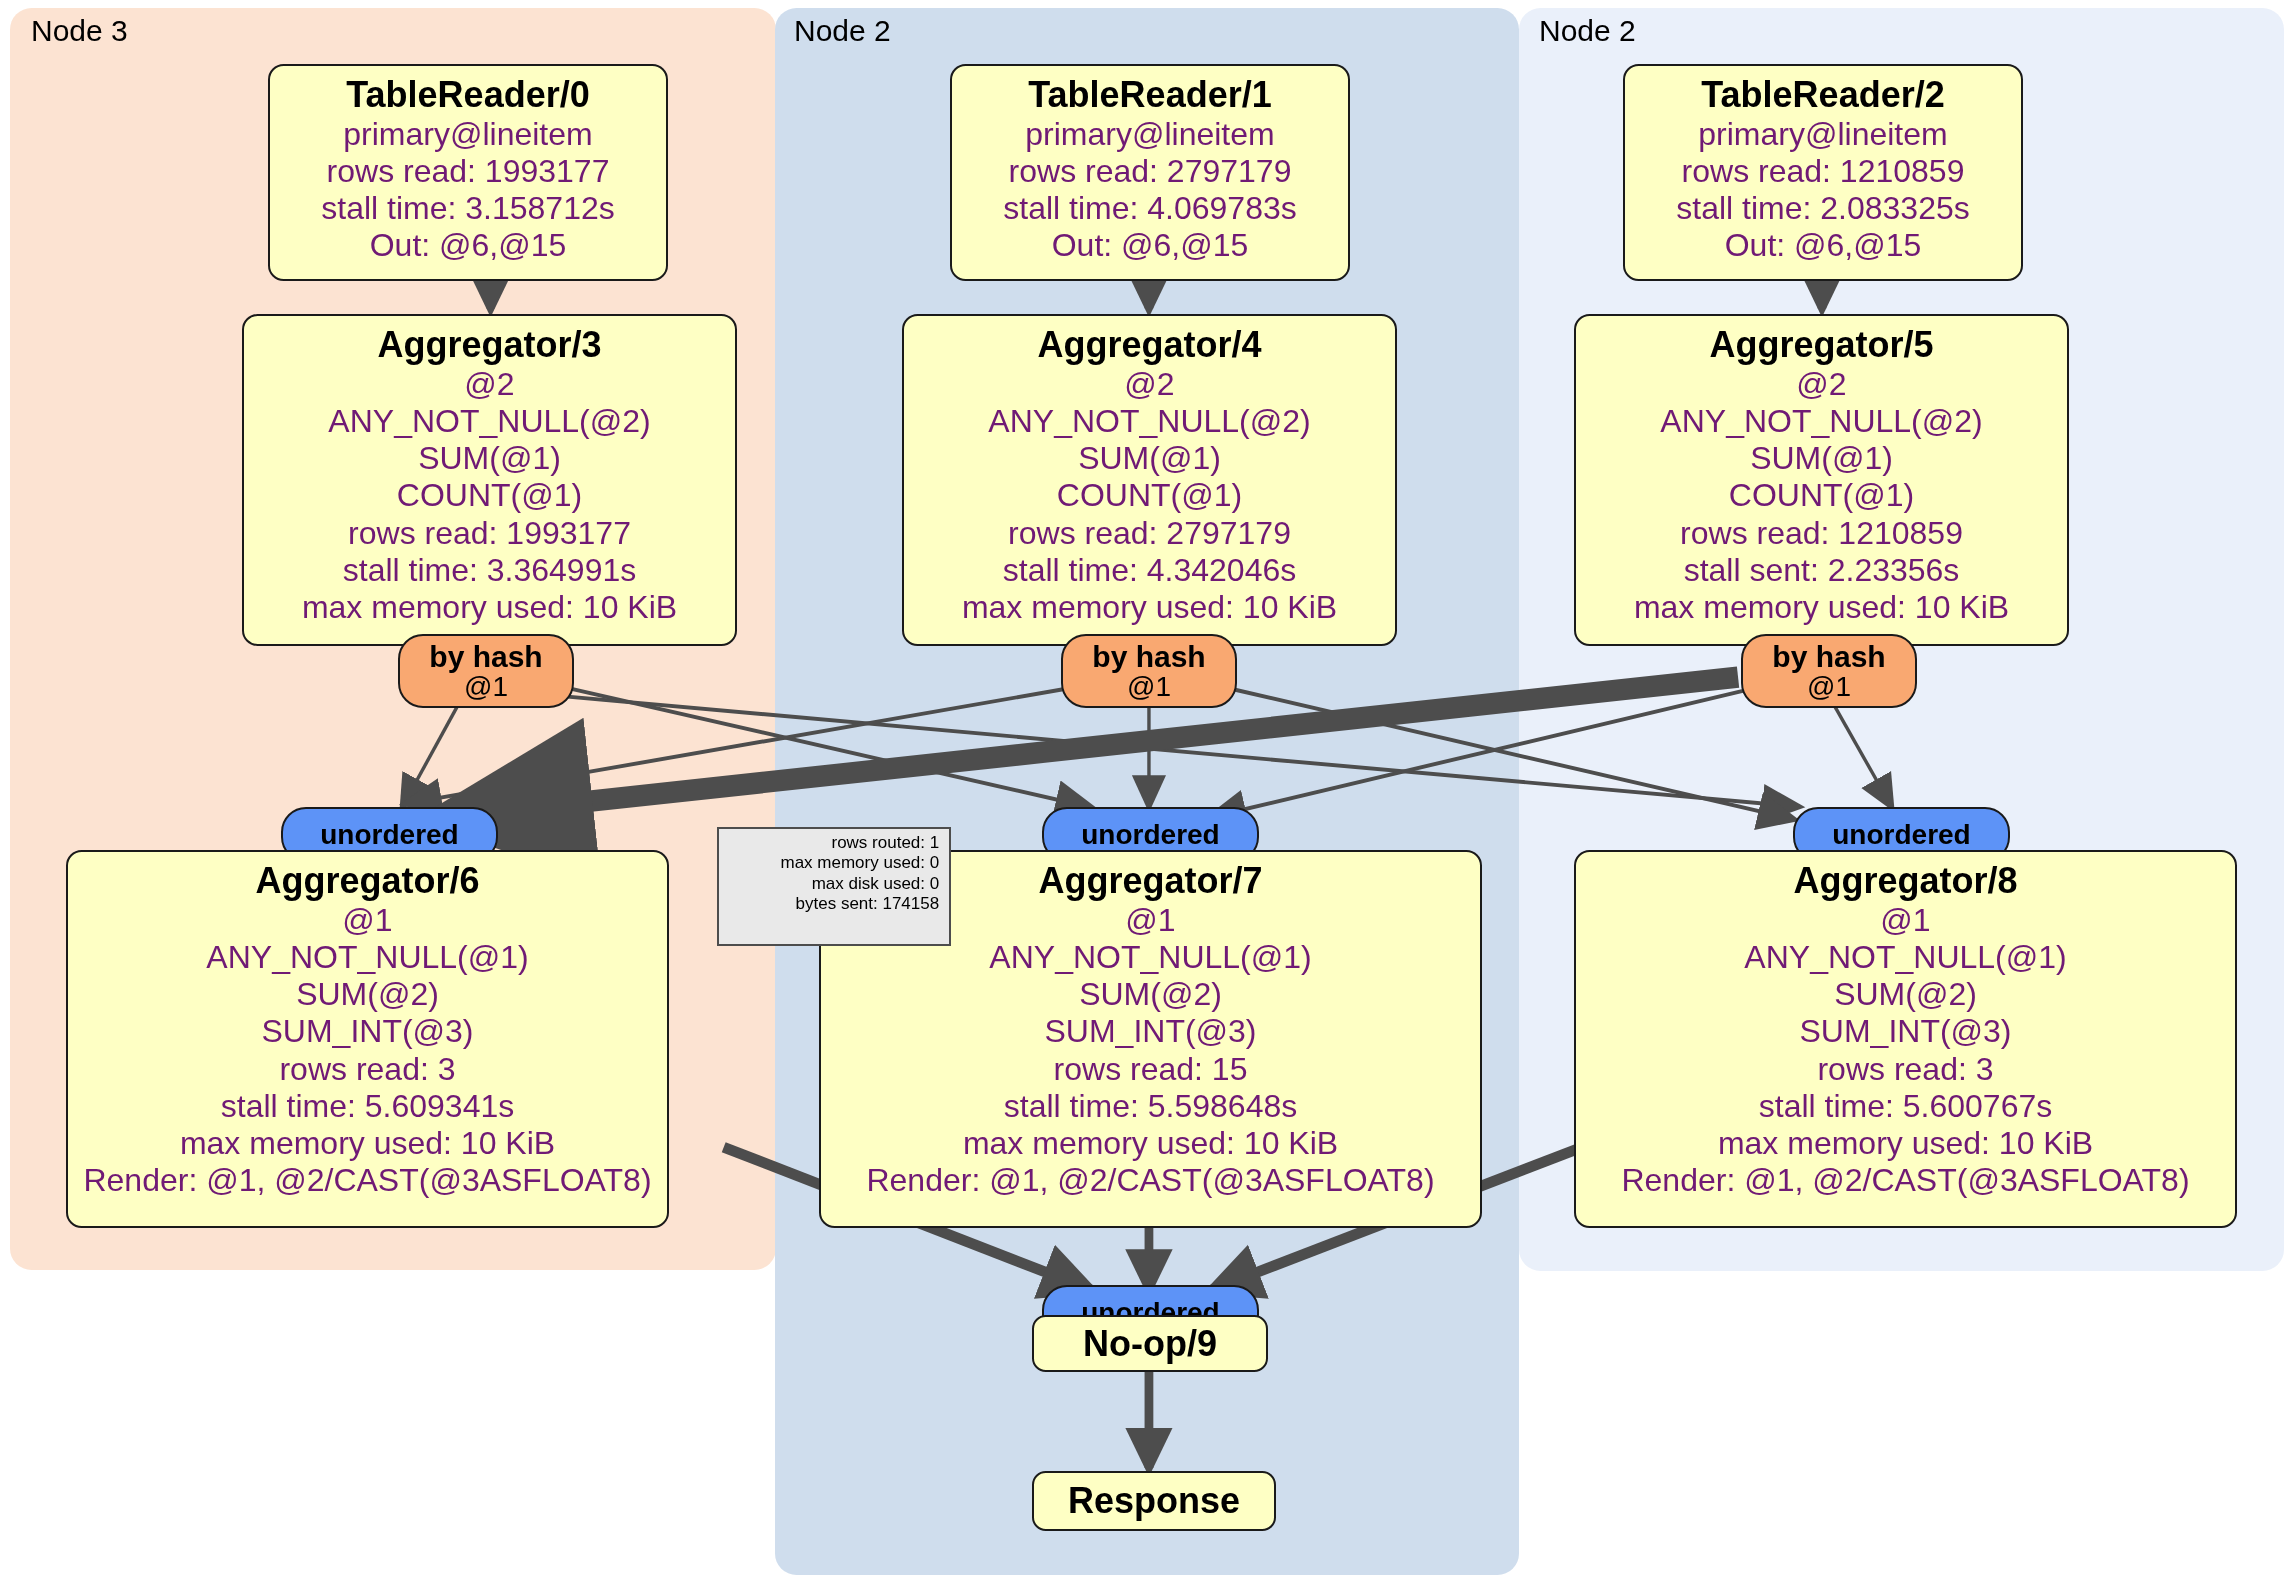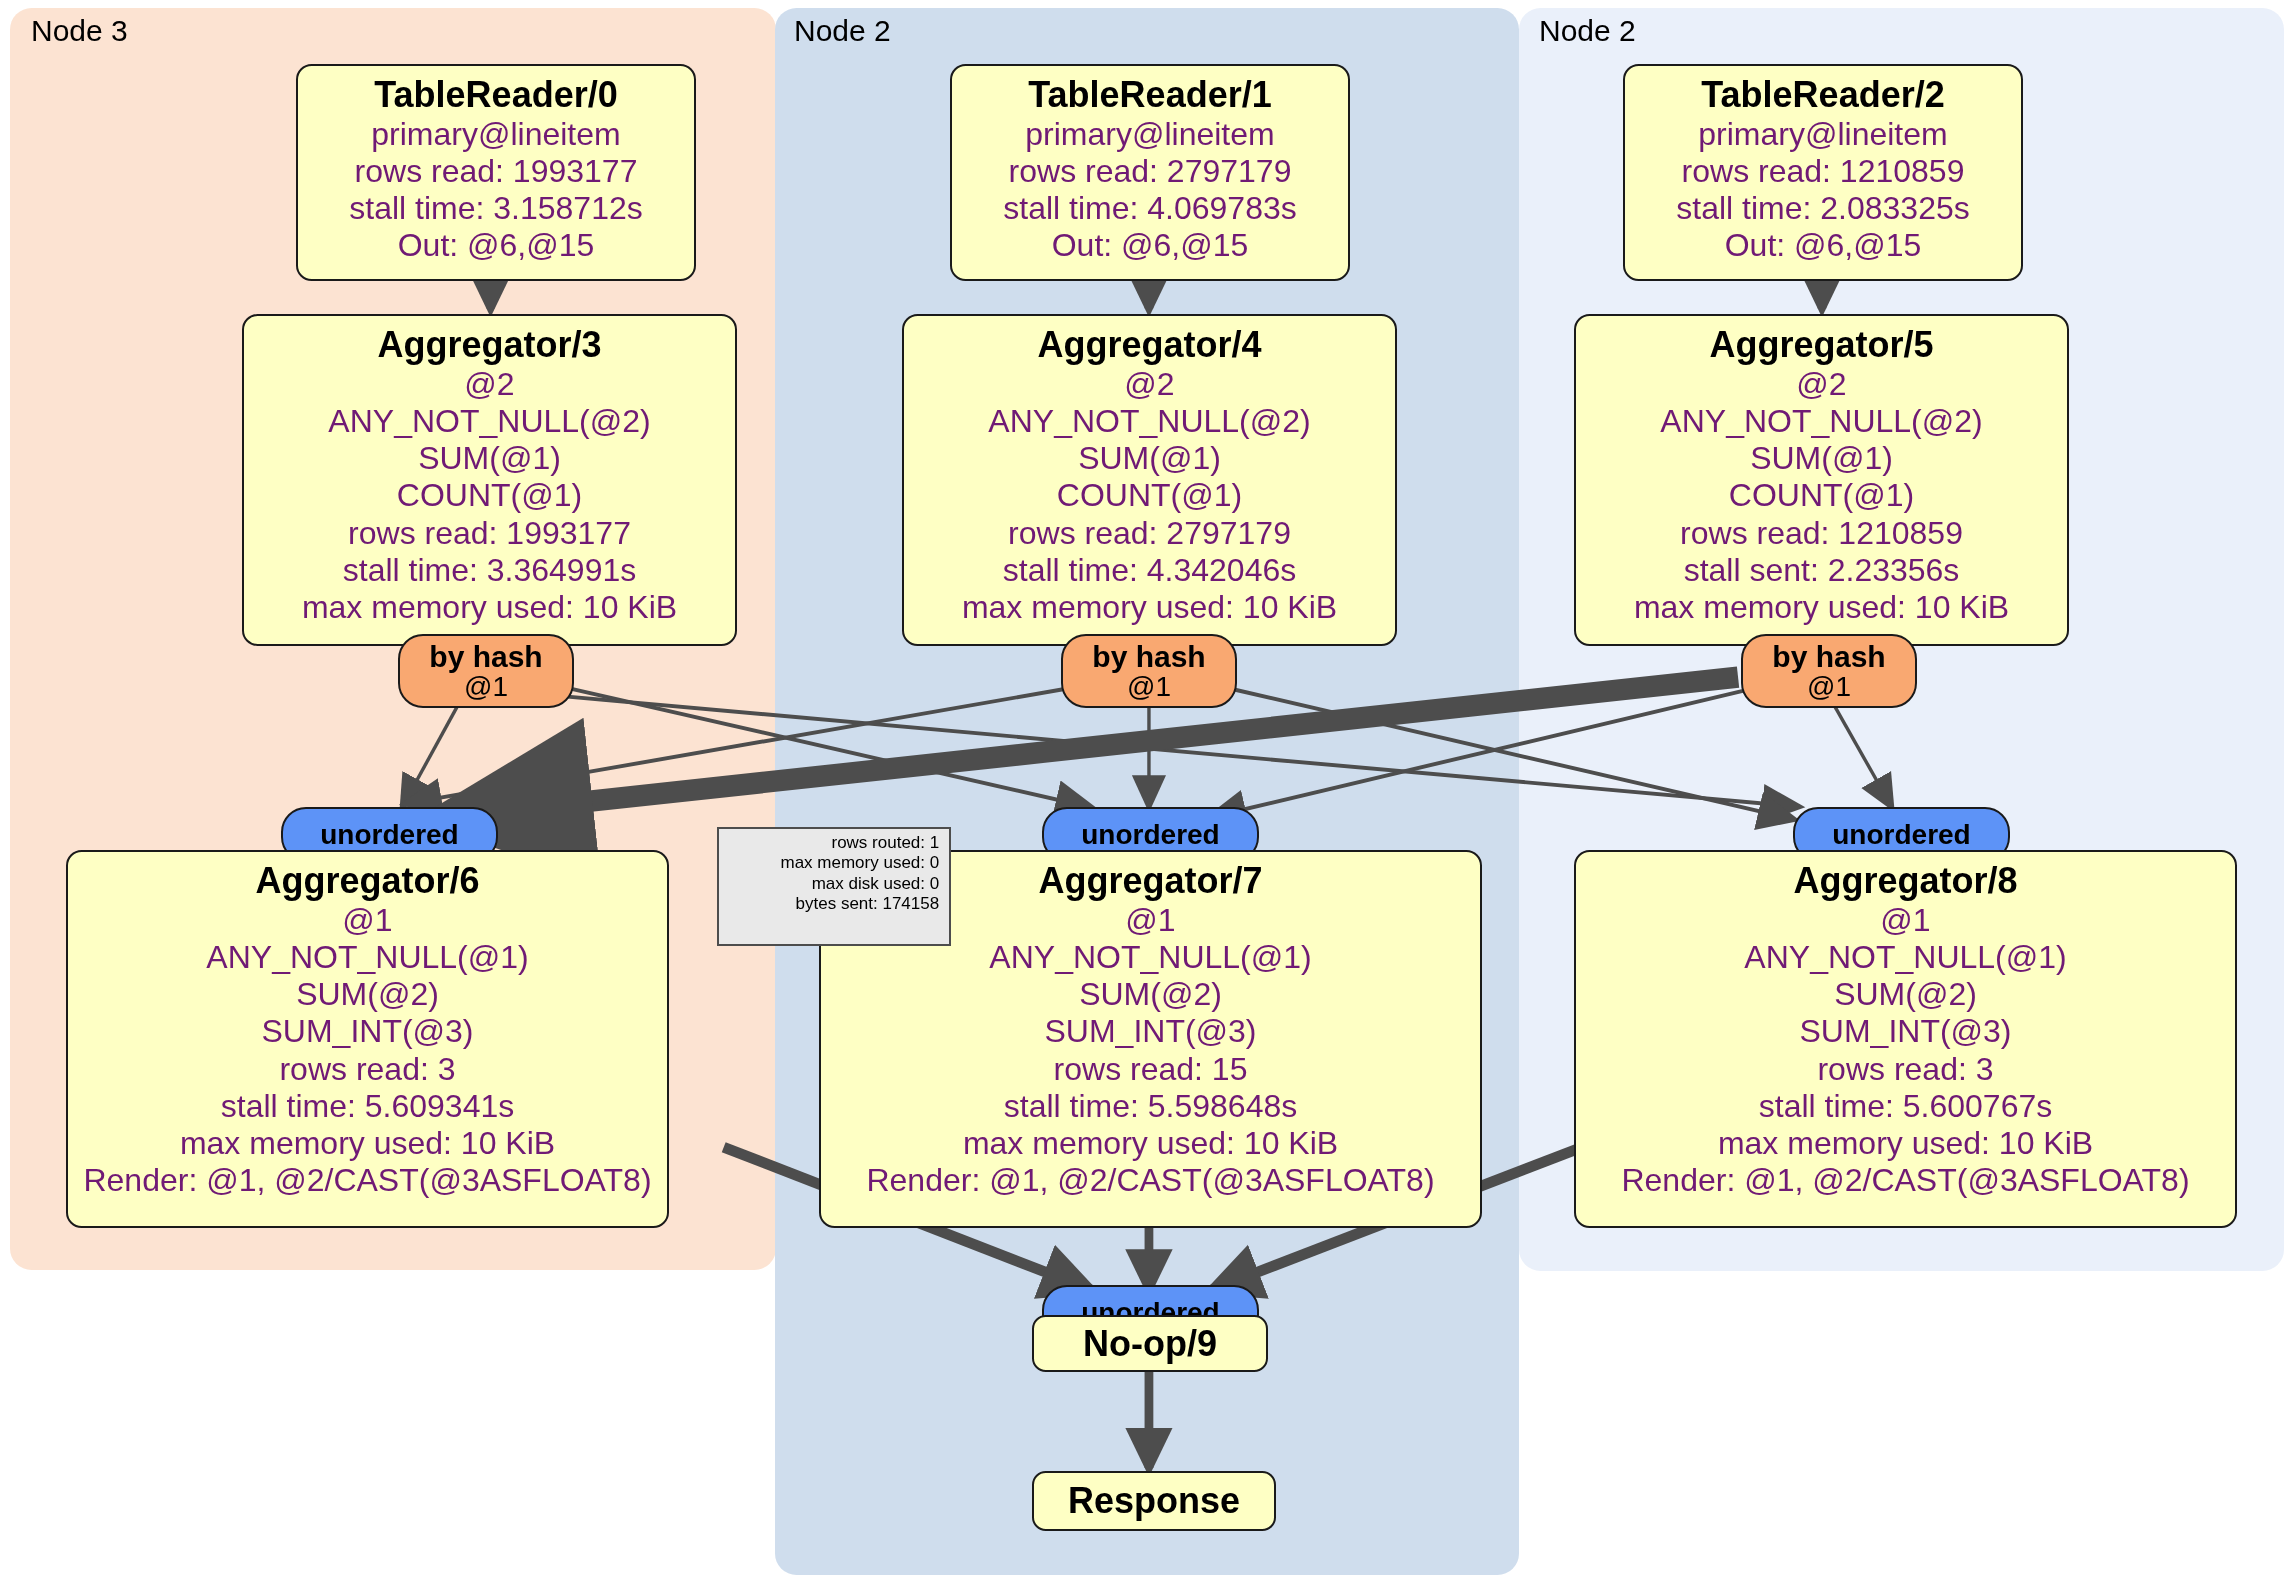--- a/index.html
+++ b/index.html
@@ -117,21 +117,21 @@
     </g>
     <g stroke="#4d4d4d" stroke-width="11" fill="none">
       <line x1="1622" y1="1176" x2="1243" y2="1322" marker-end="url(#ahbig)"></line>
     </g>
 
     <g stroke="#4d4d4d" stroke-width="9" fill="none">
       <line x1="1178" y1="1402" x2="1178" y2="1505" marker-end="url(#ahbig)"></line>
     </g>
   </svg>
 
-  <div class="opbox" style="left:296px;top:64px;width:400px;height:217px;">
+  <div class="opbox" style="left:268px;top:64px;width:400px;height:217px;">
     <div class="title">TableReader/0</div>
     <div class="line">primary@lineitem</div>
     <div class="line">rows read: 1993177</div>
     <div class="line">stall time: 3.158712s</div>
     <div class="line">Out: @6,@15</div>
   </div>
 
   <div class="opbox" style="left:950px;top:64px;width:400px;height:217px;">
     <div class="title">TableReader/1</div>
     <div class="line">primary@lineitem</div>

